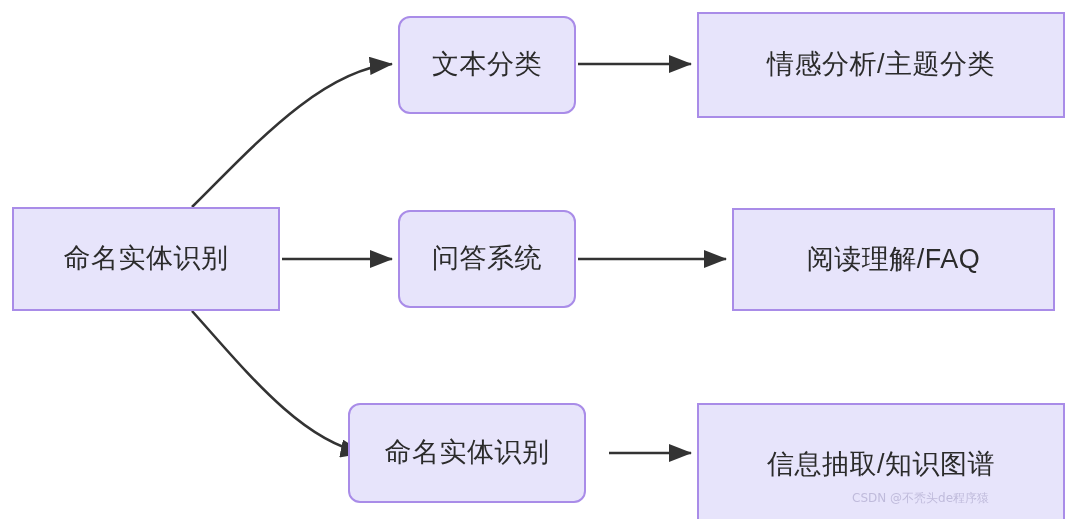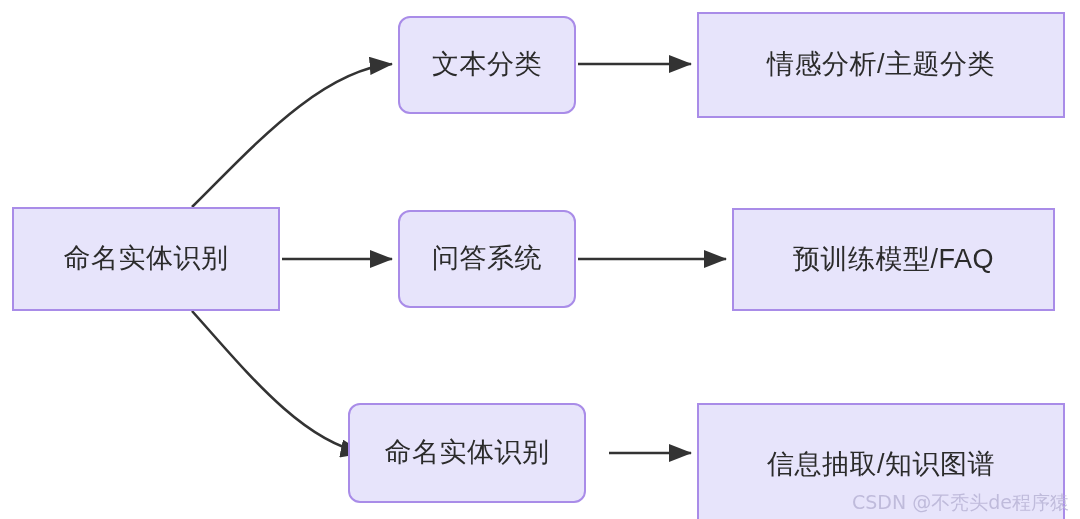--- a/index.html
+++ b/index.html
@@ -54,21 +54,21 @@
   #node-qa         { left: 398px; top: 210px; width: 178px; height: 98px;  }
   #node-ner        { left: 348px; top: 403px; width: 238px; height: 100px; }
   #node-sentiment  { left: 697px; top: 12px;  width: 368px; height: 106px; }
   #node-reading    { left: 732px; top: 208px; width: 323px; height: 103px; }
   #node-infoextract{ left: 697px; top: 403px; width: 368px; height: 124px; }
 
   #watermark {
     position: absolute;
     left: 852px;
     top: 490px;
-    font-size: 19px;
+    font-size: 12px;
     color: #b9b4d6;
     opacity: 0.85;
     white-space: nowrap;
     z-index: 3;
     font-family: "DejaVu Sans", "Liberation Sans", sans-serif;
   }
 </style>
 </head>
 <body>
 
@@ -92,18 +92,18 @@
     <path d="M 578,259 L 726,259" fill="none" stroke="#333333" stroke-width="2.6" marker-end="url(#arrowhead)"></path>
 
     <path d="M 609,453 L 691,453" fill="none" stroke="#333333" stroke-width="2.6" marker-end="url(#arrowhead)"></path>
   </svg>
 
   <div class="node sharp" id="node-pretrain">命名实体识别</div>
   <div class="node rounded" id="node-qa">问答系统</div>
   <div class="node rounded" id="node-textcls">文本分类</div>
   <div class="node rounded" id="node-ner">命名实体识别</div>
   <div class="node sharp" id="node-sentiment">情感分析/主题分类</div>
-  <div class="node sharp" id="node-reading">预训练模型/FAQ</div>
+  <div class="node sharp" id="node-reading">阅读理解/FAQ</div>
   <div class="node sharp" id="node-infoextract">信息抽取/知识图谱</div>
 
   <div id="watermark">CSDN @不秃头de程序猿</div>
 
 </div>
 
 </body></html>

